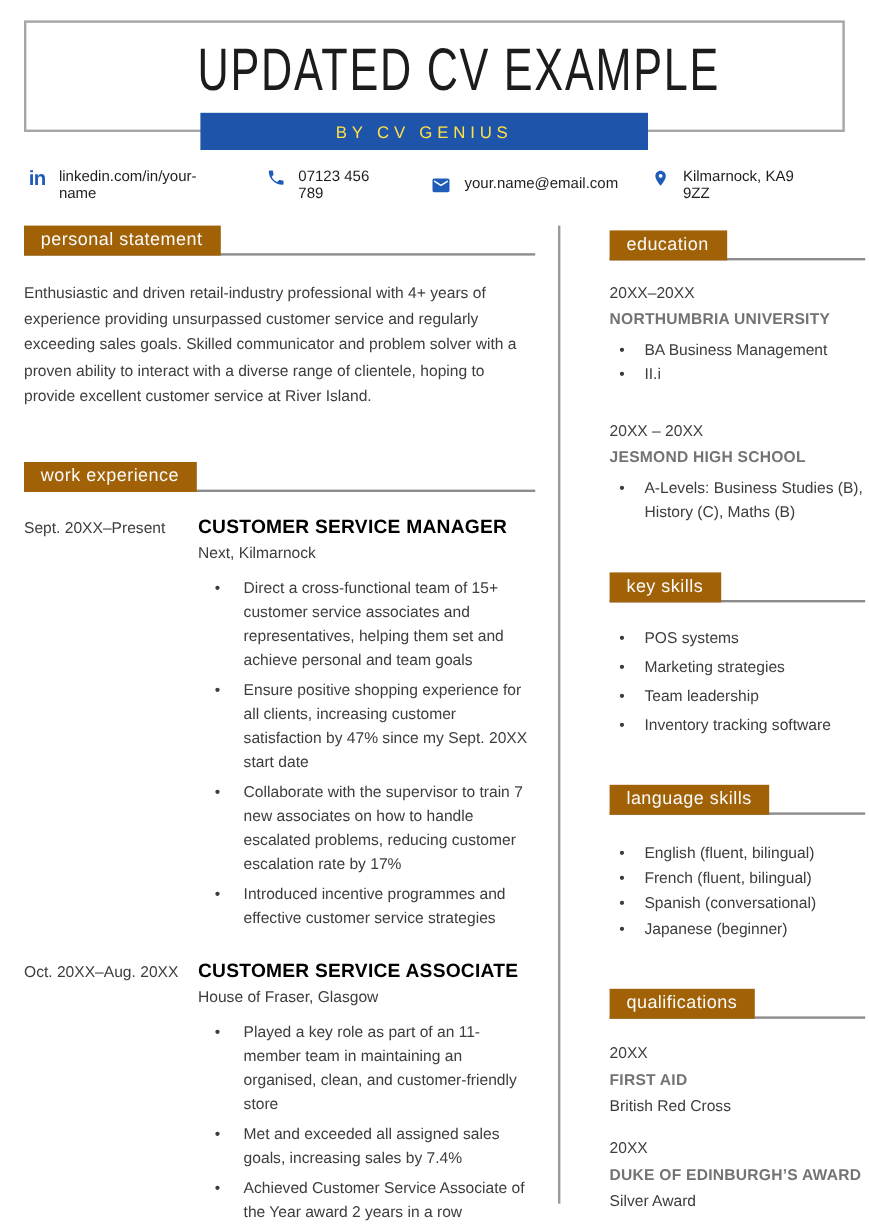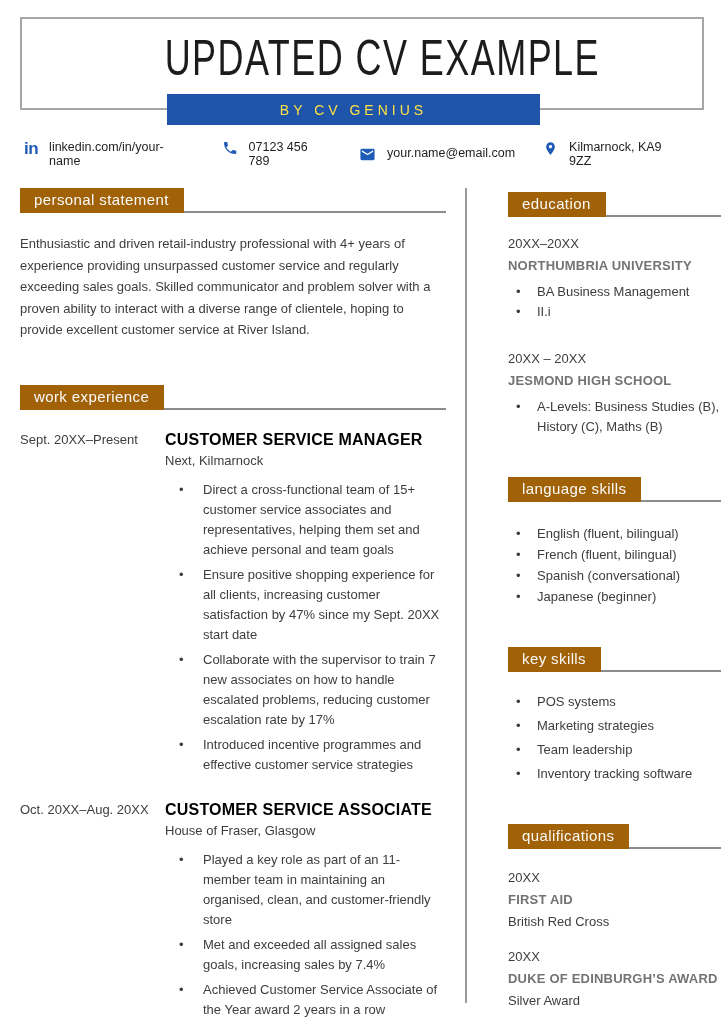--- a/index.html
+++ b/index.html
@@ -200,44 +200,44 @@
       <div class="r-dates">20XX – 20XX</div>
       <div class="r-title">JESMOND HIGH SCHOOL</div>
       <ul class="r-bullets">
         <li>A-Levels: Business Studies (B), History (C), Maths (B)</li>
       </ul>
     </div>
   </div>
 
   <div class="r-section">
     <div class="sec-head">
+      <span class="banner">key skills</span>
+    </div>
+    <ul class="r-bullets skills-list">
+      <li>POS systems</li>
+      <li>Marketing strategies</li>
+      <li>Team leadership</li>
+      <li>Inventory tracking software</li>
+    </ul>
+  </div>
+
+  <div class="r-section">
+    <div class="sec-head">
       <span class="banner">language skills</span>
     </div>
     <ul class="r-bullets lang-list">
       <li>English (fluent, bilingual)</li>
       <li>French (fluent, bilingual)</li>
       <li>Spanish (conversational)</li>
       <li>Japanese (beginner)</li>
     </ul>
   </div>
 
   <div class="r-section">
     <div class="sec-head">
-      <span class="banner">key skills</span>
-    </div>
-    <ul class="r-bullets skills-list">
-      <li>POS systems</li>
-      <li>Marketing strategies</li>
-      <li>Team leadership</li>
-      <li>Inventory tracking software</li>
-    </ul>
-  </div>
-
-  <div class="r-section">
-    <div class="sec-head">
       <span class="banner">qualifications</span>
     </div>
     <div class="qual-entry">
       <div class="r-dates">20XX</div>
       <div class="r-title">FIRST AID</div>
       <div class="qual-org">British Red Cross</div>
     </div>
     <div class="qual-entry">
       <div class="r-dates">20XX</div>
       <div class="r-title">DUKE OF EDINBURGH’S AWARD</div>

